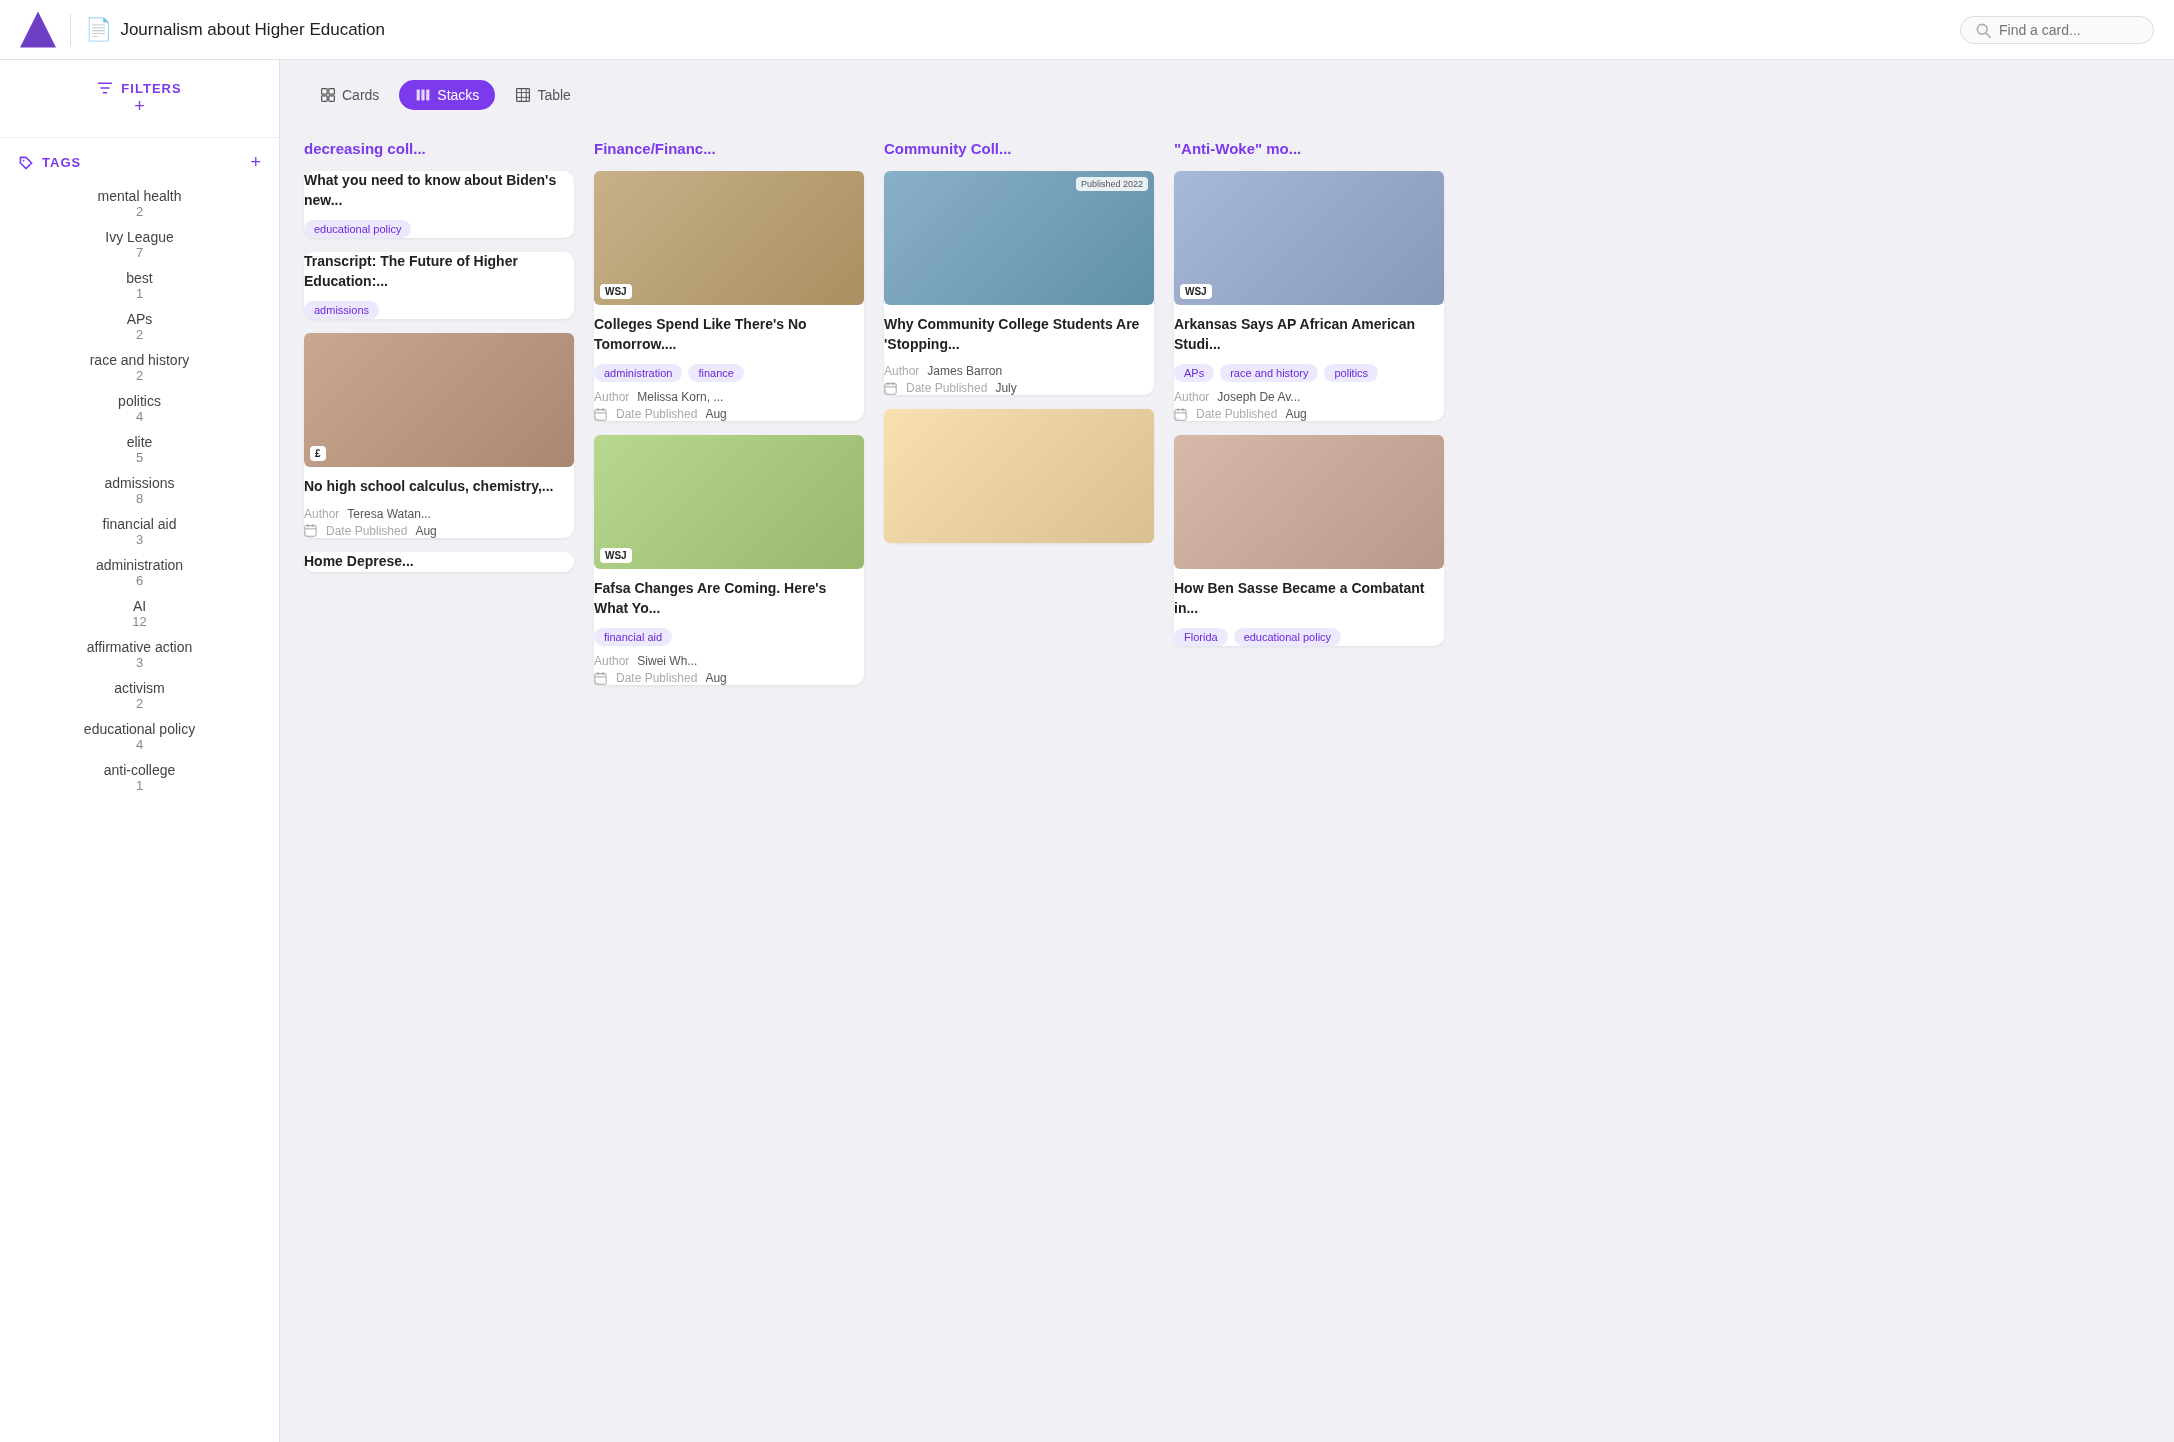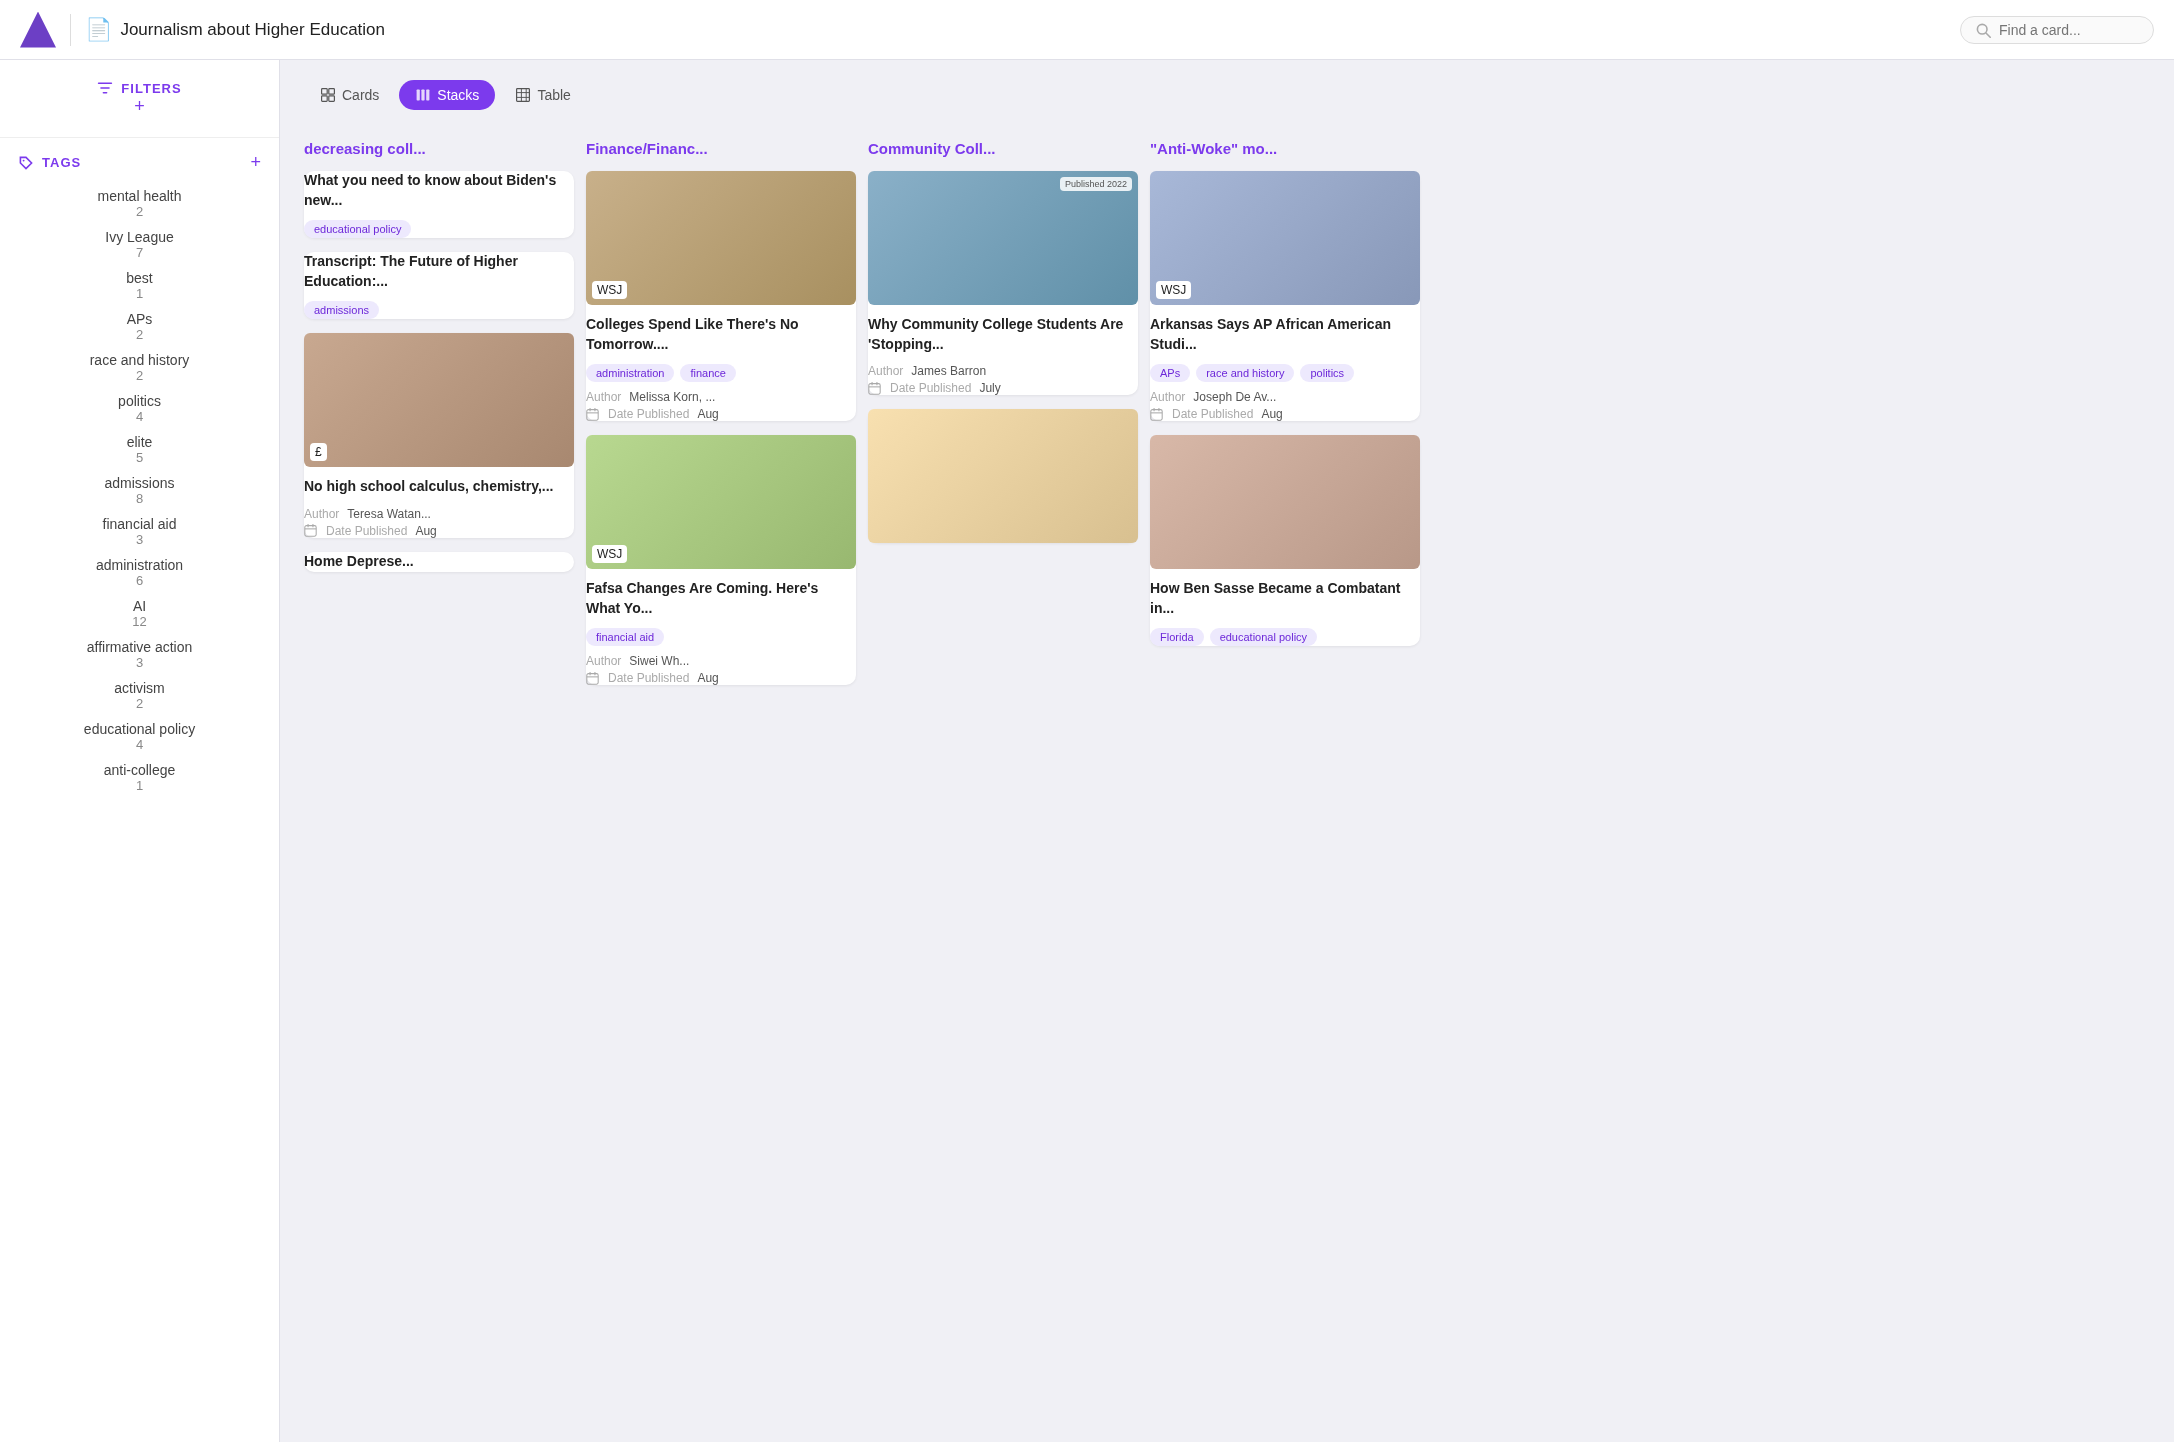--- a/index.html
+++ b/index.html
@@ -54,21 +54,21 @@
     }
     .view-btn {
       display: flex; align-items: center; gap: 6px;
       padding: 7px 16px; border-radius: 20px; border: none;
       cursor: pointer; font-size: 14px; font-weight: 500; background: transparent;
       color: #555;
     }
     .view-btn.active { background: #7c3aed; color: #fff; }
 
     
-    .stacks-container { display: flex; gap: 12px; align-items: flex-start; }
+    .stacks-container { display: flex; gap: 20px; align-items: flex-start; }
     .stack-col { width: 270px; flex-shrink: 0; }
     .stack-col-title {
       font-size: 15px; font-weight: 600; color: #7c3aed;
       margin-bottom: 14px; white-space: nowrap; overflow: hidden; text-overflow: ellipsis;
     }
     .card {
       background: #fff; border-radius: 10px; 
       margin-bottom: 14px; box-shadow: 0 1px 3px rgba(0,0,0,0.07);
     }
     .card-title { font-size: 14px; font-weight: 600; color: #222; margin-bottom: 10px; line-height: 1.4; }
@@ -82,21 +82,21 @@
     .card-meta-label { color: #aaa; margin-right: 2px; }
     .card-meta-val { color: #555; font-weight: 500; }
 
     
     .card-img-el {
       width: 100%; height: 134px; border-radius: 6px; margin-bottom: 10px;
       background: #c8d8e8; position: relative; overflow: hidden;
     }
     .card-img-el .img-logo {
       position: absolute; bottom: 6px; left: 6px; background: #fff;
-      border-radius: 4px; padding: 2px 5px; font-size: 12px; font-weight: 400;
+      border-radius: 4px; padding: 2px 5px; font-size: 10px; font-weight: 700;
     }
     .card-img-el .img-badge {
       position: absolute; top: 6px; right: 6px; background: rgba(255,255,255,0.85);
       border-radius: 4px; padding: 2px 5px; font-size: 9px; color: #555;
     }
 
     
     ::-webkit-scrollbar { width: 6px; height: 6px; }
     ::-webkit-scrollbar-track { background: transparent; }
     ::-webkit-scrollbar-thumb { background: #ccc; border-radius: 3px; }

